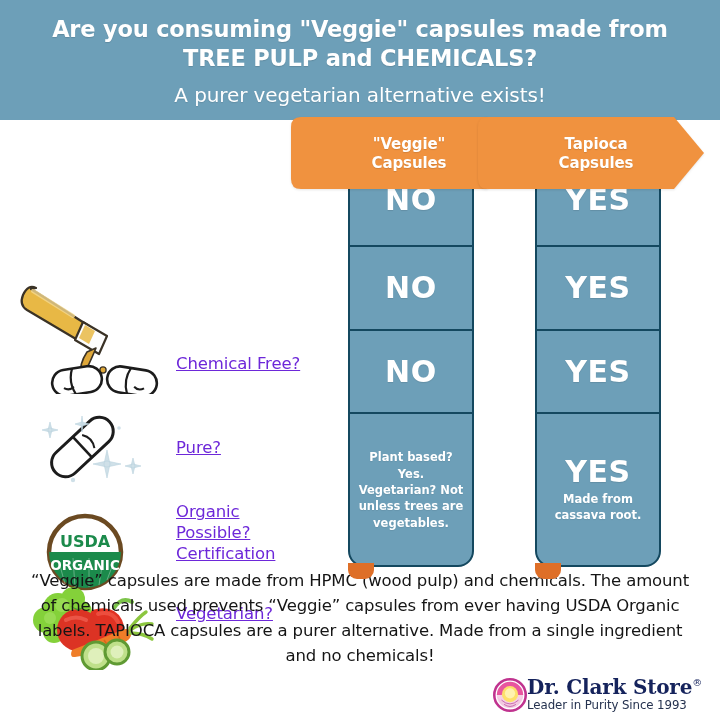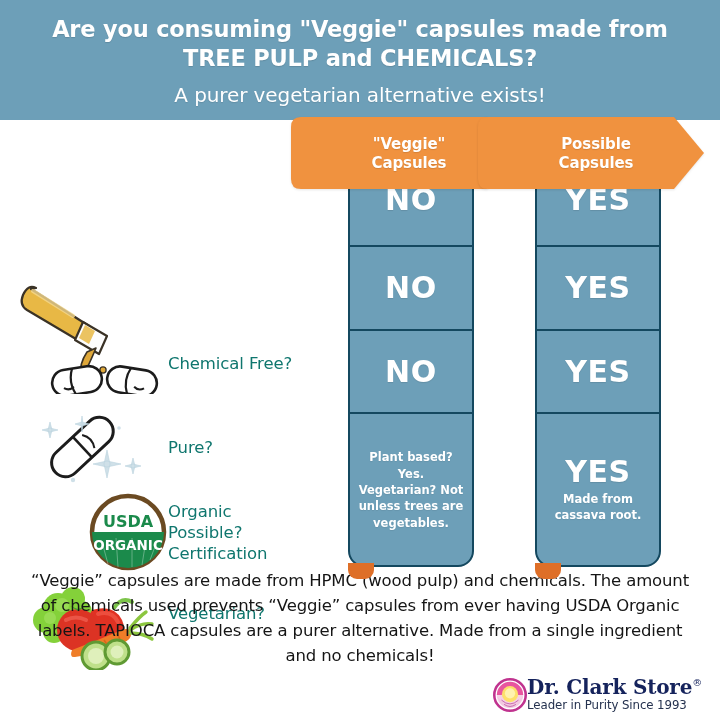--- a/index.html
+++ b/index.html
@@ -91,34 +91,35 @@
     background:#de6f28;
     border-radius:0 0 9px 9px;
     z-index:2;
   }
 
   #col-left{left:348px;}
   #col-right{left:535px;}
 
   
   .row-label{
-    position:absolute;left:168px;
-    color:#0f766e;font-size:16.5px;line-height:1.28;
+    position:absolute;left:176px;
+    color:#6d28d9;font-size:16.5px;line-height:1.28;
     letter-spacing:-0.1px;
+    text-decoration:underline;
   }
   #label-r1{top:233px;}
   #label-r2{top:317px;}
   #label-r3{top:381px;}
   #label-r4{top:483px;}
 
   
   .icon-slot{position:absolute;left:0;width:170px;}
   #icon-chem{top:144px;height:130px;}
   #icon-pure{top:286px;height:82px;}
-  #icon-usda{top:372px;height:80px;padding-left:43px;}
+  #icon-usda{top:392px;height:80px;}
   #icon-veg{top:458px;height:90px;}
   .icon-slot svg{display:block;margin:0 auto;}
 
   
   #footer-text{
     position:absolute;left:24px;top:568px;width:672px;
     text-align:center;color:#151515;
     font-size:16.5px;line-height:1.52;letter-spacing:-0.15px;
   }
 
@@ -310,21 +311,21 @@
   </div>
 
   <div class="col" id="col-right">
     <div class="tab-fold"></div>
 
     <div class="col-tab">
       <svg width="230" height="73" viewBox="0 0 230 73" style="position:absolute;left:0;top:0;">
         <path d="M10 0 H196 L226 36 L196 72 H10 Q0 72 0 62 V10 Q0 0 10 0 Z" fill="#f0923f"></path>
       </svg>
       <div class="tab-label">
-        <div>Possible</div>
+        <div>Tapioca</div>
         <div>Capsules</div>
       </div>
     </div>
 
     <div class="col-body">
       <div class="cell h-r1">
         <span class="big">YES</span>
       </div>
       <div class="cell h-r2">
         <span class="big">YES</span>

